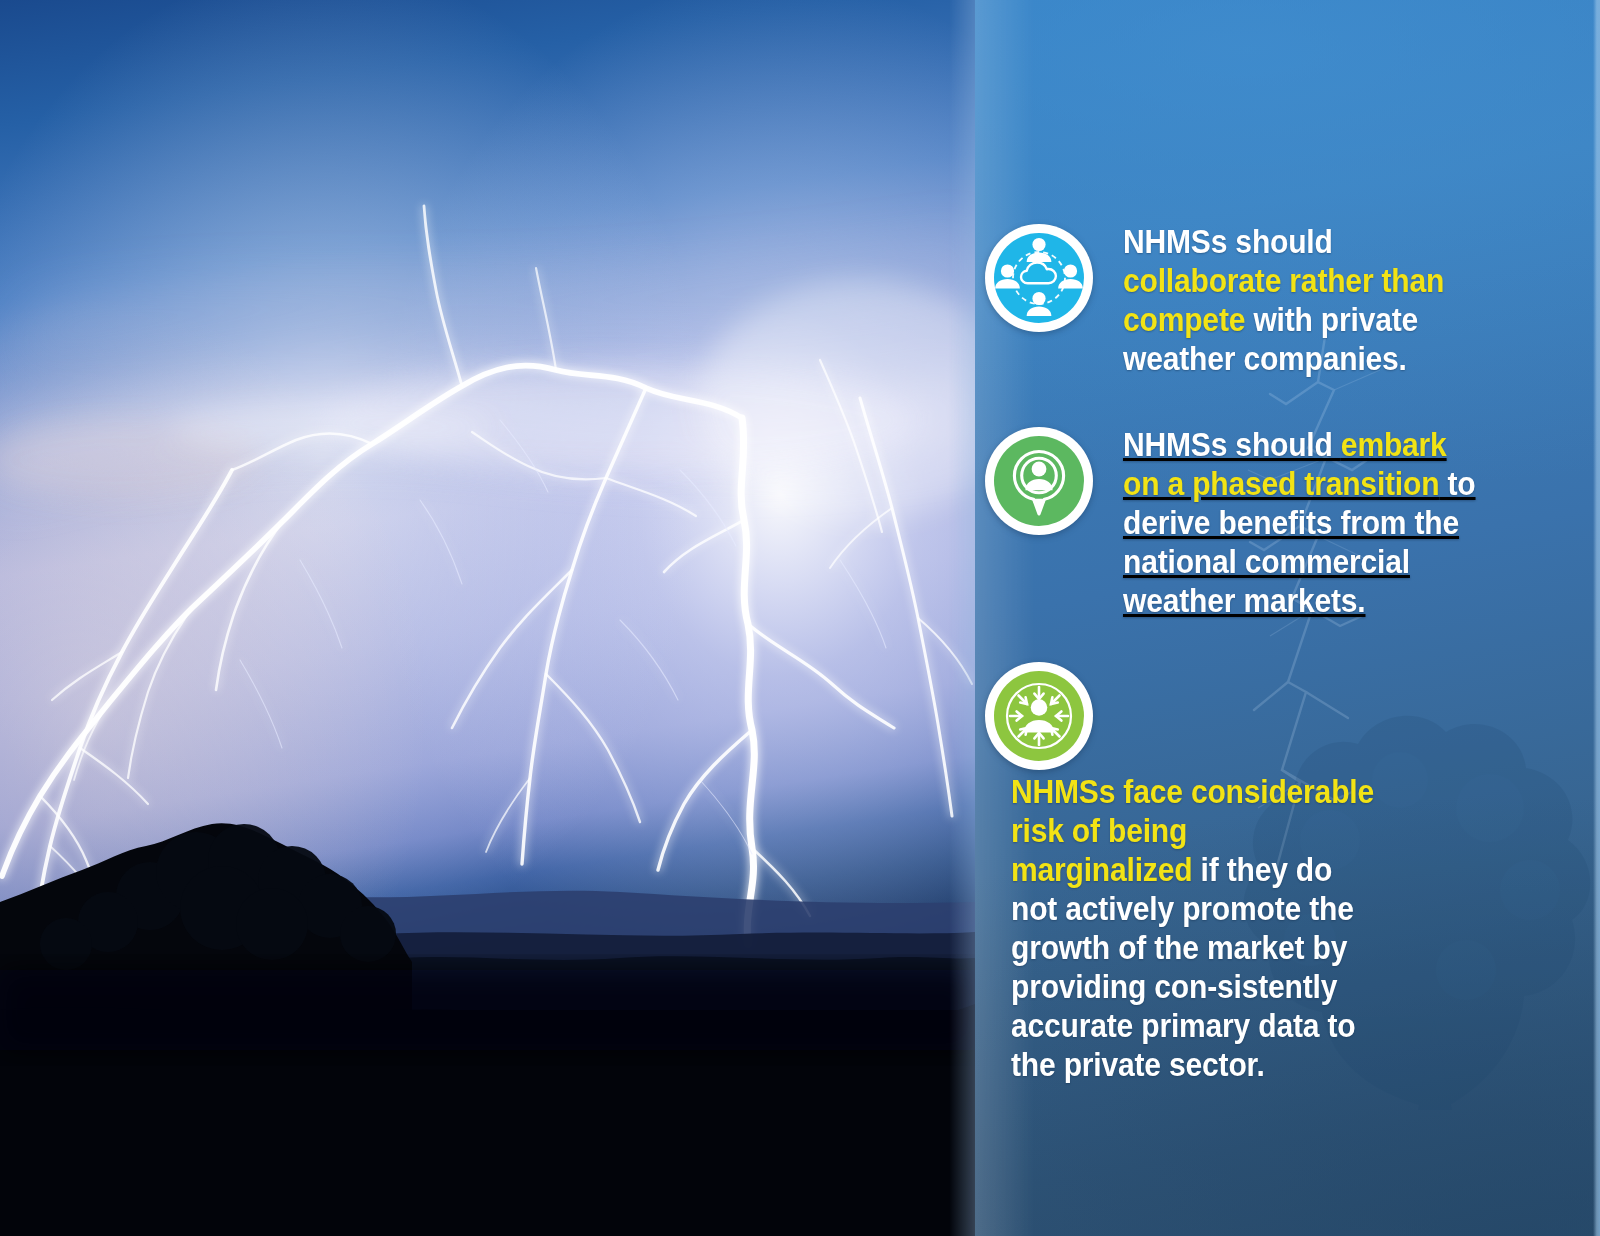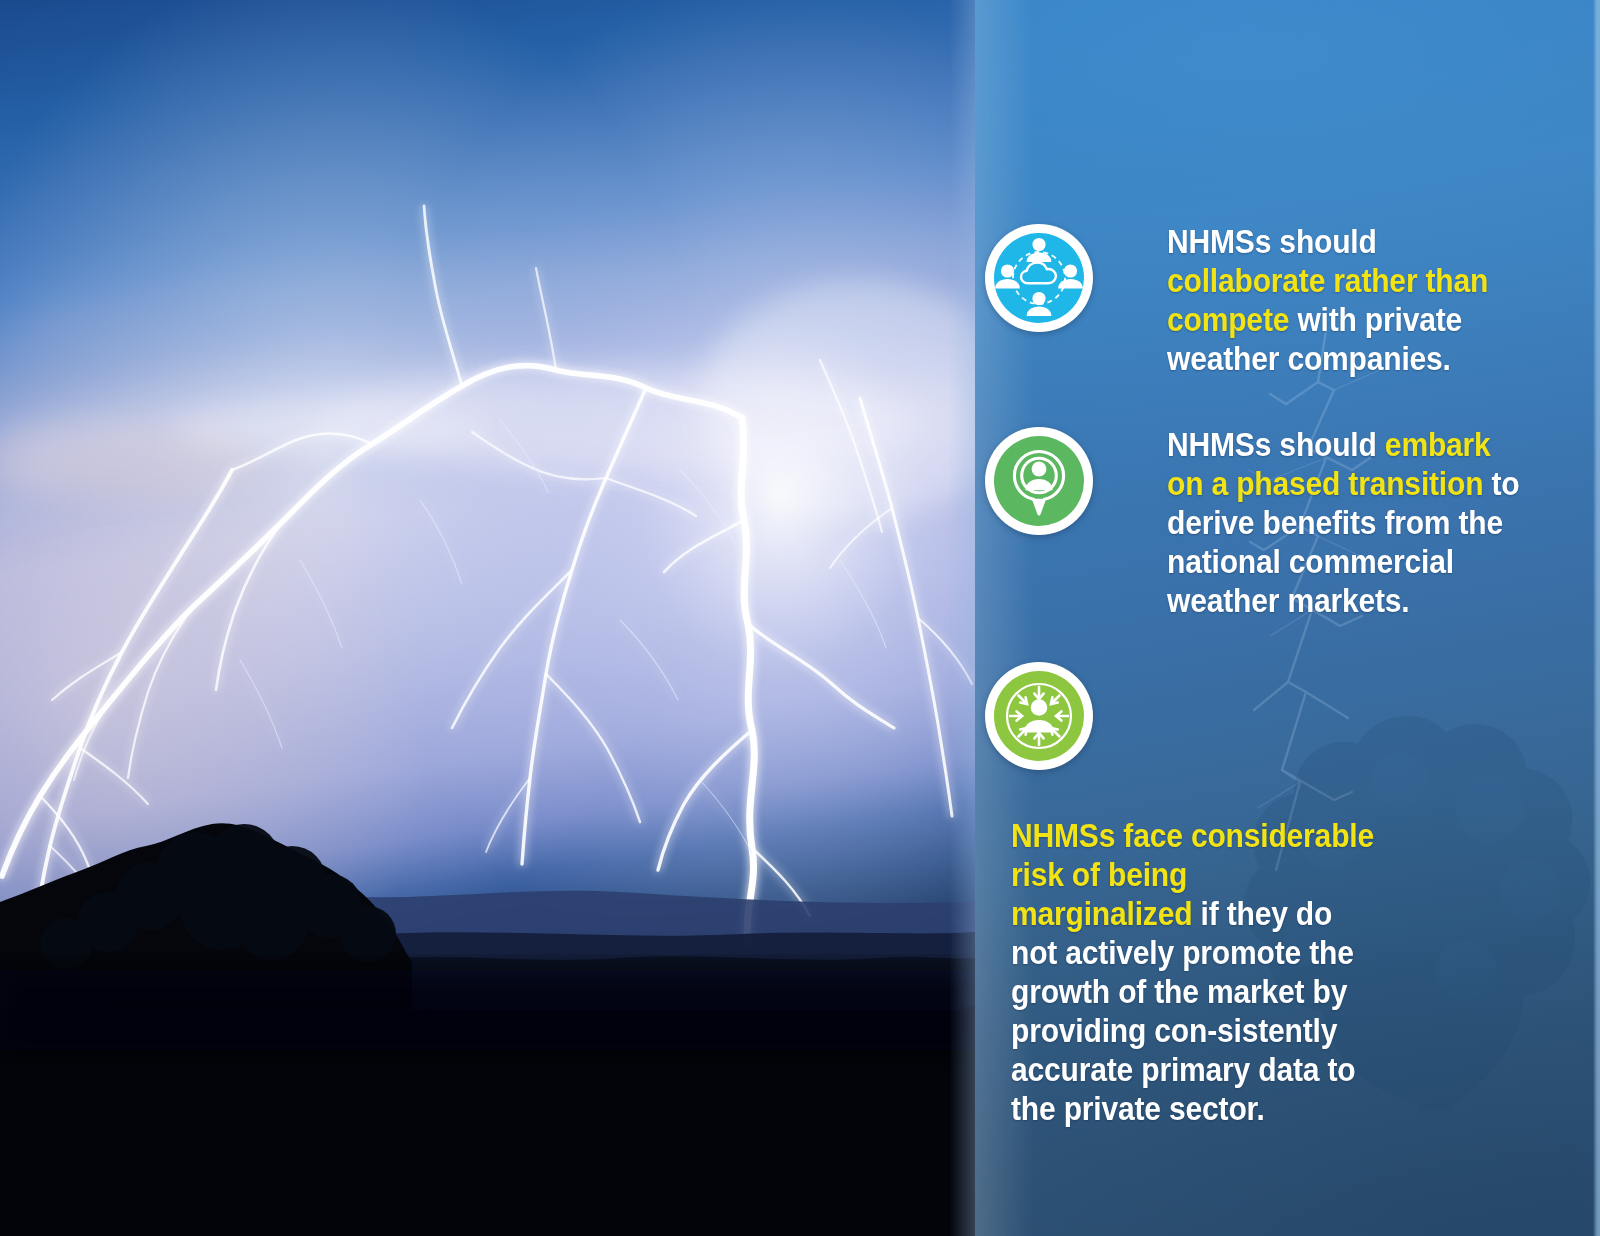--- a/index.html
+++ b/index.html
@@ -49,21 +49,21 @@
     background:linear-gradient(to right,rgba(120,160,210,0),rgba(150,185,225,.35));
     pointer-events:none;
   }
 
   
   .bullets{
     position:absolute;left:975px;top:0;width:625px;height:1236px;
     padding:218px 0 0 0;
   }
   .bullet{
-    position:absolute;display:flex;align-items:flex-start;gap:44px;
+    position:absolute;display:flex;align-items:flex-start;
   }
   .bullet .badge{
     flex:0 0 auto;width:112px;height:112px;position:relative;
   }
   .bullet .badge svg{display:block;width:112px;height:112px;
     filter:drop-shadow(0 2px 3px rgba(10,30,55,.30));}
   .bullet .copy{
     margin-left:28px;width:400px;
     color:#ffffff;
     font-family:"Liberation Sans Narrow","Liberation Sans","DejaVu Sans Condensed",sans-serif;
@@ -72,21 +72,21 @@
     line-height:39px;
     letter-spacing:-0.2px;
     transform:scaleX(.91);
     transform-origin:left top;
     text-shadow:0 1px 2px rgba(12,38,66,.38);
     -webkit-font-smoothing:antialiased;
   }
   .hl{color:#F2E315;}
 
   #b1{left:8px;top:222px;}
-  #b2{left:8px;top:425px;}
+  #b2{left:8px;top:425px;text-decoration:underline;}
   #b3{left:8px;top:660px;flex-direction:column;}
 </style>
 </head>
 <body>
 
 <div id="page">
 
   <div class="panel-bg"></div>
   <div class="panel-bg-overlay"></div>
 

